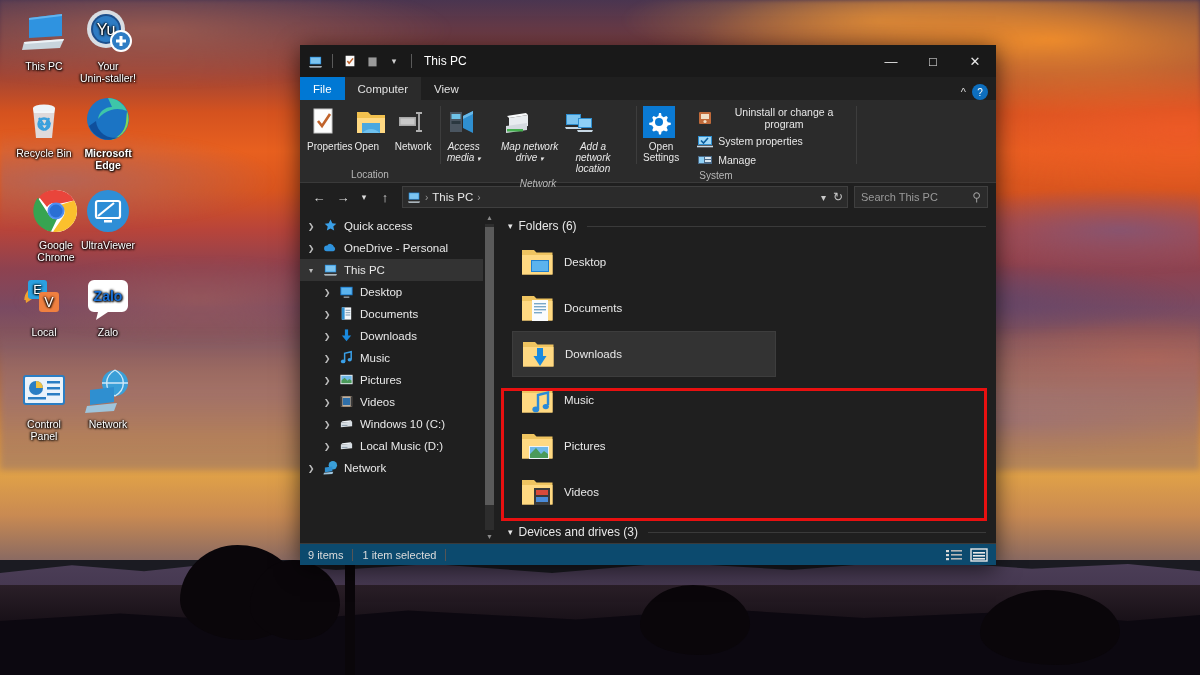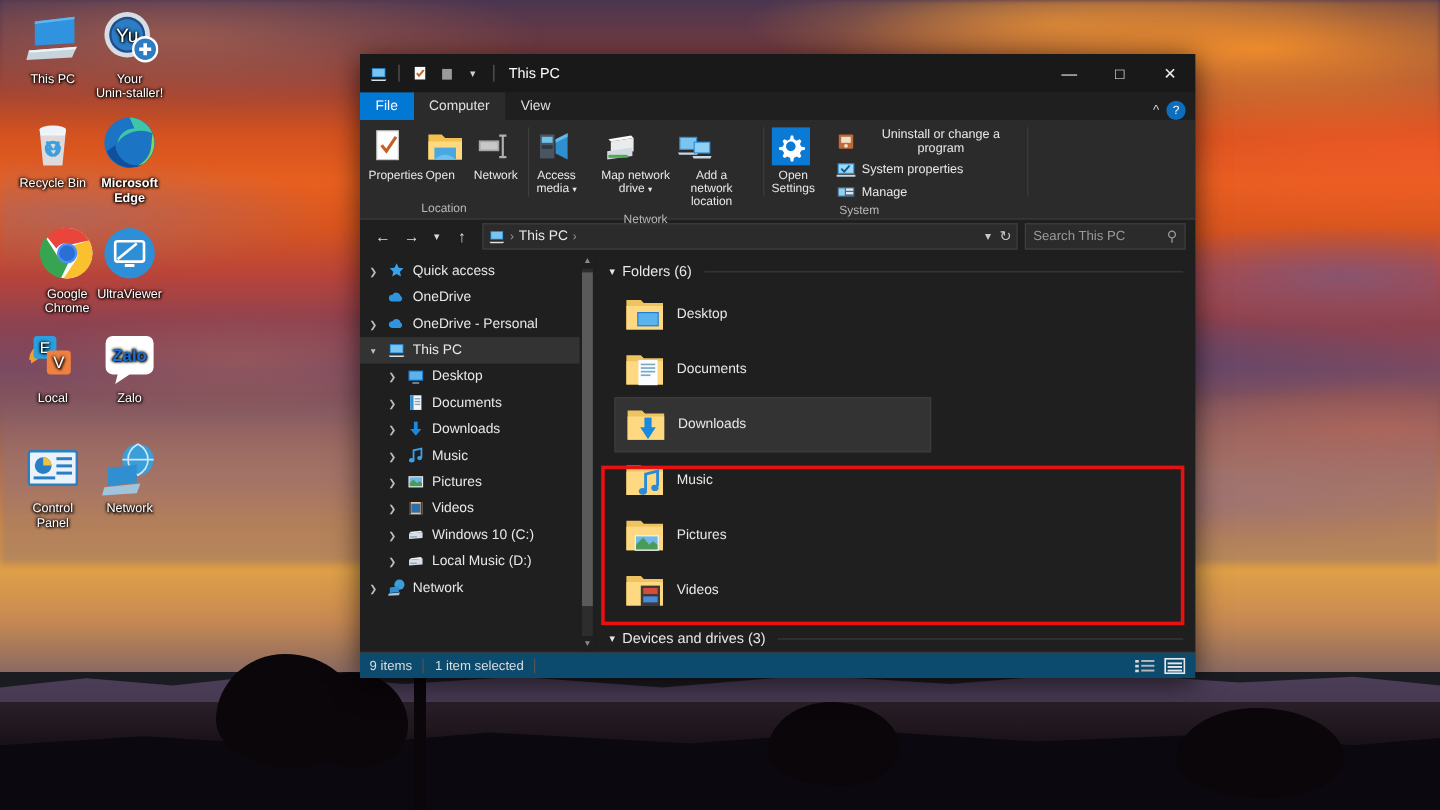--- a/index.html
+++ b/index.html
@@ -419,21 +419,21 @@
               <rect x="5.5" y="12.5" width="14" height="6" fill="#c8c8c8"></rect>
               <path d="M24 7 v18 M21 7 h6 M21 25 h6" stroke="#b0b0b0" stroke-width="1.8" fill="none"></path>
             </svg>
           </div>
           <span>Network</span>
         </div>
       </div>
       <div class="rgroup-label">Location</div>
     </div>
 
-    <div class="rgroup" style="width:196px;">
+    <div class="rgroup" style="width:196px;font-style:italic;">
       <div class="rgroup-items">
         <div class="rbtn">
           <div class="ico">
             <svg viewBox="0 0 32 32" width="32" height="32">
               <rect x="3" y="6" width="12" height="20" fill="#4a5560"></rect>
               <rect x="4.5" y="8" width="9" height="5" fill="#6fc3e8"></rect>
               <rect x="4.5" y="15" width="9" height="3" fill="#2b3840"></rect>
               <path d="M16 10 L26 5 L26 27 L16 22 Z" fill="#2f8fd0"></path>
               <path d="M16 10 L26 5 L26 8 L16 13 Z" fill="#68b8e8"></path>
             </svg>
@@ -559,27 +559,20 @@
   <div class="body">
 
     <div class="nav-pane">
       <div id="nav-list">
           <div class="navitem" style="padding-left: 4px;">
             <span class="chev">❯</span>
             <span class="ico16"><svg viewBox="0 0 16 16" width="15" height="15">
                 <path d="M8 1.5 l1.9 4 4.3 .5 -3.2 3 .9 4.3 -3.9 -2.2 -3.9 2.2 .9 -4.3 -3.2 -3 4.3 -.5 z" fill="#3aa0e8"></path>
               </svg></span>
             <span>Quick access</span>
-          </div>
-          <div class="navitem" style="padding-left: 4px;">
-            <span class="chev"></span>
-            <span class="ico16"><svg viewBox="0 0 16 16" width="15" height="15">
-                <path d="M4 12 a3 3 0 0 1 .3 -6 a4 4 0 0 1 7.3 1.2 a2.6 2.6 0 0 1 -.5 4.8 z" fill="#2f93dd"></path>
-              </svg></span>
-            <span>OneDrive</span>
           </div>
           <div class="navitem" style="padding-left: 4px;">
             <span class="chev">❯</span>
             <span class="ico16"><svg viewBox="0 0 16 16" width="15" height="15">
                 <path d="M4 12 a3 3 0 0 1 .3 -6 a4 4 0 0 1 7.3 1.2 a2.6 2.6 0 0 1 -.5 4.8 z" fill="#2f93dd"></path>
               </svg></span>
             <span>OneDrive - Personal</span>
           </div>
           <div class="navitem selected" style="padding-left: 4px;">
             <span class="chev">▾</span>

